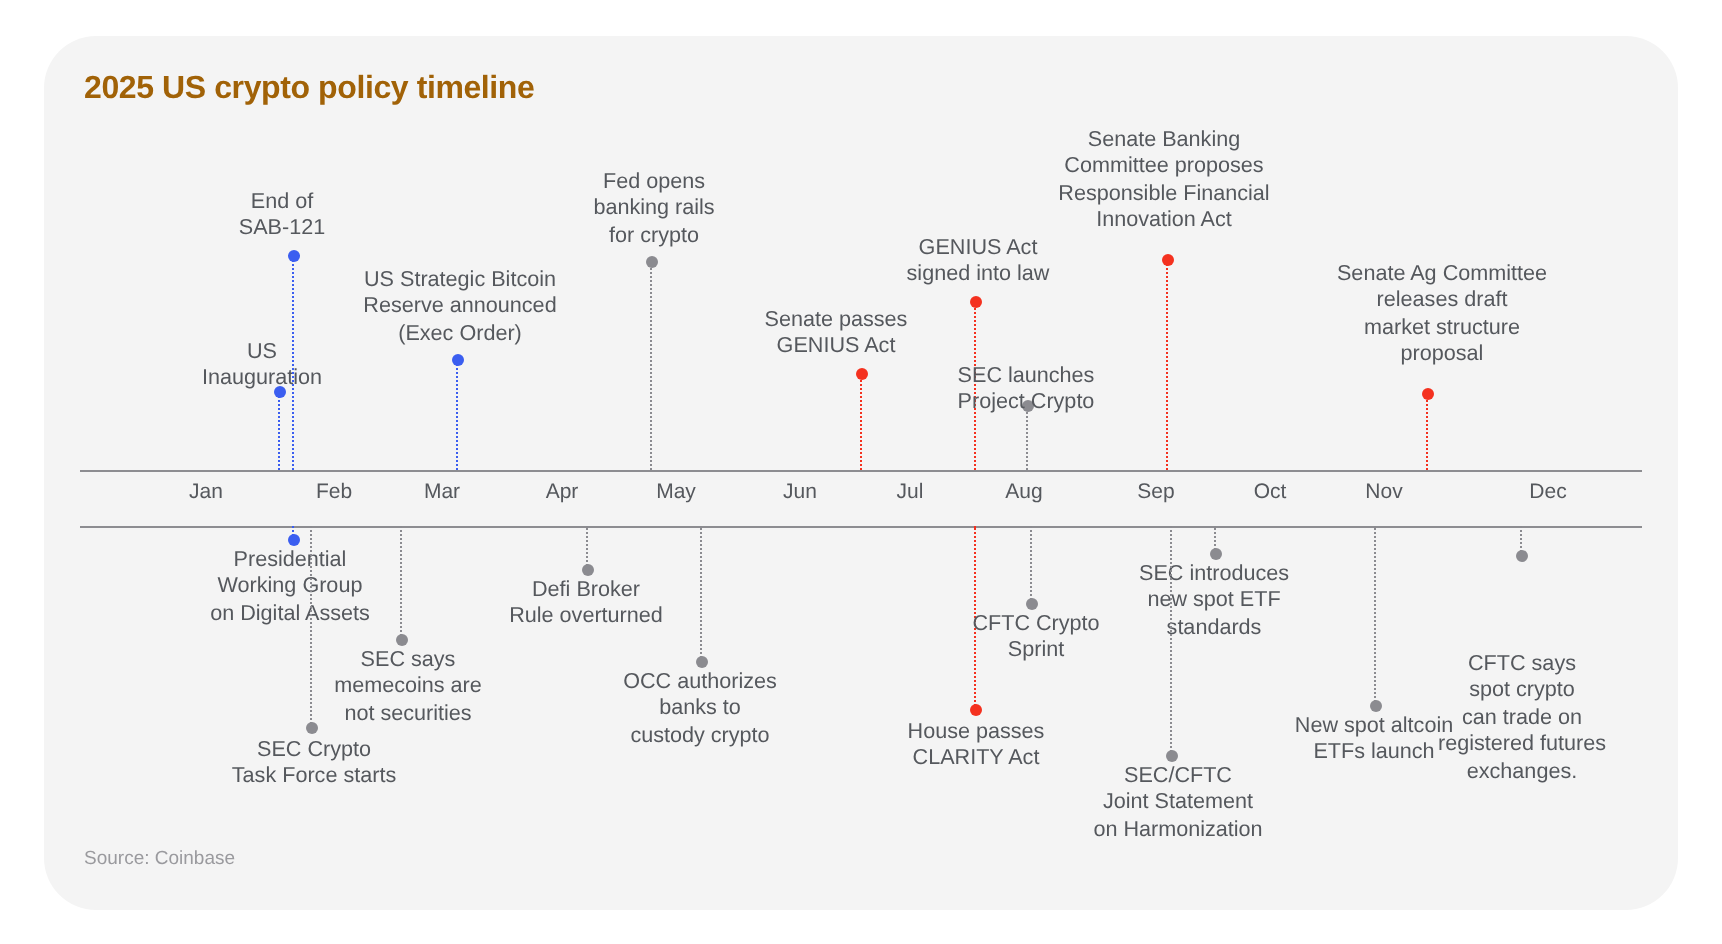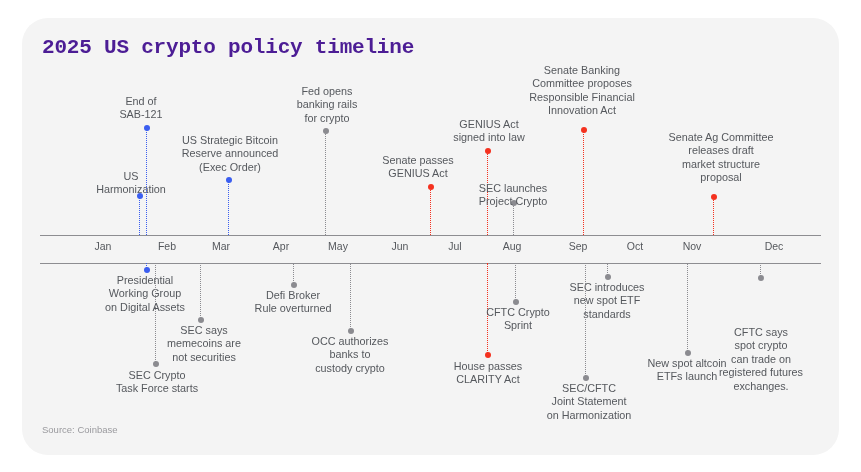--- a/index.html
+++ b/index.html
@@ -21,26 +21,25 @@
     top: 18px;
     width: 817px;
     height: 437px;
     background: #f4f4f4;
     border-radius: 26px;
   }
   #chart-title {
     position: absolute;
     left: 42px;
     top: 36px;
-    font-size: 21px;
+    font-size: 16px;
     font-weight: bold;
-    color: #4c1d95;
+    color: #a16207;
     letter-spacing: -0.2px;
     white-space: nowrap;
-    font-family: Liberation Mono, monospace;
   }
   #source-note {
     position: absolute;
     left: 42px;
     top: 424px;
     font-size: 9.5px;
     color: #9a9a9e;
     white-space: nowrap;
   }
   
@@ -108,21 +107,21 @@
       <div class="month-tick" style="left: 512px;">Aug</div>
       <div class="month-tick" style="left: 578px;">Sep</div>
       <div class="month-tick" style="left: 635px;">Oct</div>
       <div class="month-tick" style="left: 692px;">Nov</div>
       <div class="month-tick" style="left: 774px;">Dec</div>
     </div>
   <div id="events-layer">
       <div class="stem" style="left: 139px; top: 196px; height: 39px; border-left-color: rgb(59, 94, 240);"></div>
       <div class="dot" style="left: 139.8px; top: 196px; background: rgb(59, 94, 240);"></div>
       <div class="evt-label" style="left: 131px; top: 170px;">US
-Harmonization</div>
+Inauguration</div>
       <div class="stem" style="left: 146px; top: 128px; height: 107px; border-left-color: rgb(59, 94, 240);"></div>
       <div class="dot" style="left: 146.8px; top: 128px; background: rgb(59, 94, 240);"></div>
       <div class="evt-label" style="left: 141px; top: 95px;">End of
 SAB-121</div>
       <div class="stem" style="left: 228px; top: 180px; height: 55px; border-left-color: rgb(59, 94, 240);"></div>
       <div class="dot" style="left: 228.8px; top: 180px; background: rgb(59, 94, 240);"></div>
       <div class="evt-label" style="left: 230px; top: 134px;">US Strategic Bitcoin
 Reserve announced
 (Exec Order)</div>
       <div class="stem" style="left: 325px; top: 131px; height: 104px; border-left-color: rgb(139, 139, 144);"></div>

